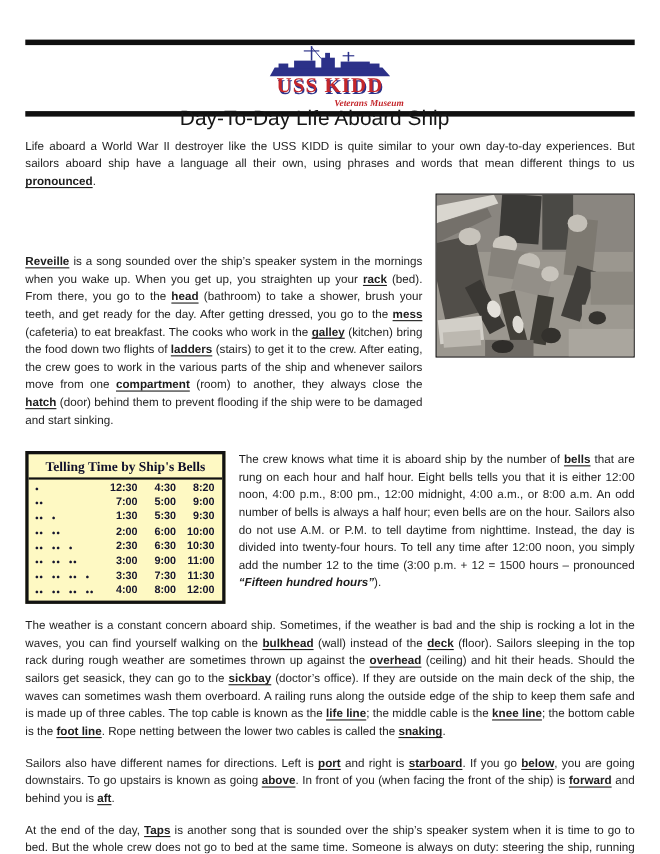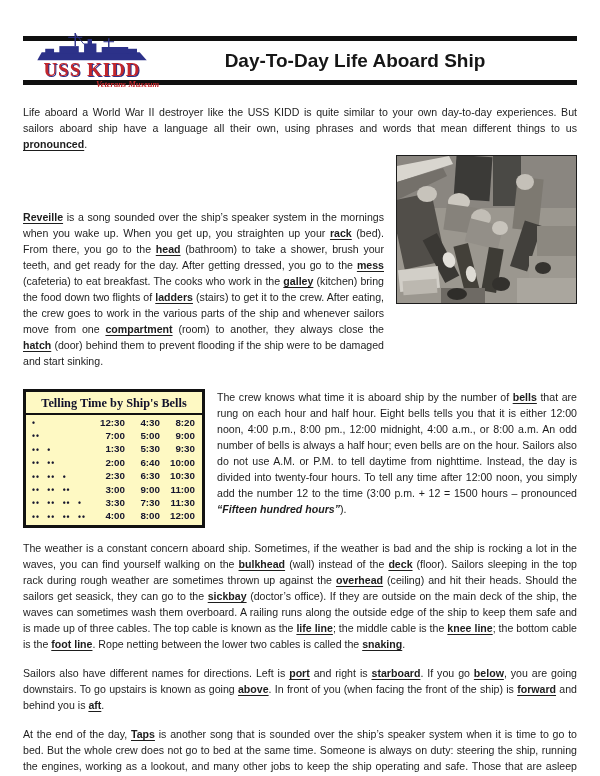--- a/index.html
+++ b/index.html
@@ -3,32 +3,32 @@
 <meta charset="utf-8">
 <style>
   html,body{margin:0;padding:0;}
   body{
     width:600px;height:776px;overflow:hidden;background:#ffffff;
     font-family:"Liberation Sans",sans-serif;color:#1d1d1d;
     -webkit-font-smoothing:antialiased;
   }
   .page{padding:36px 23px 0 23px;}
   .hbar{height:5px;background:#101010;}
-  .header-content{height:39px;display:flex;align-items:center;}
+  .header-content{height:60px;display:flex;align-items:center;flex-direction:column;}
   .logo{width:138px;display:flex;flex-direction:column;align-items:center;line-height:1;}
   .logo svg{display:block;}
   .logo-title{
     font-family:"Liberation Serif",serif;font-weight:bold;font-size:19px;
     letter-spacing:1px;color:#c4272c;text-shadow:1px 1px 0 #2c3189;margin-top:-2px;
   }
   .logo-sub{
     font-family:"Liberation Serif",serif;font-style:italic;font-weight:bold;
     font-size:8.5px;color:#c4272c;margin-top:1px;align-self:flex-end;margin-right:2px;
   }
-  .doc-title{flex:1;text-align:center;font-size:19px;font-weight:bold;color:#161616;padding-right:28px;}
+  .doc-title{flex:1;text-align:center;font-size:19px;font-weight:normal;color:#161616;padding-right:28px;}
   .body-text{font-size:10.6px;line-height:16px;text-align:justify;}
   .para{margin:0 0 9px 0;}
   .intro{margin-top:19px;}
   .b{font-weight:bold;}
   .u{text-decoration:underline;text-decoration-thickness:1px;text-underline-offset:1.5px;}
   .i{font-style:italic;}
   .row-a{display:flex;gap:12px;margin-bottom:11px;}
   .row-a .text-col{width:361px;margin-top:48px;}
   .photo-frame{
     width:179px;height:147px;border:1.5px solid #1c1c1c;margin-top:-6px;
@@ -150,21 +150,21 @@
             </div>
             <div class="bt-row">
               <span class="bt-bells">•• •</span>
               <span class="bt-time">1:30</span>
               <span class="bt-time">5:30</span>
               <span class="bt-time">9:30</span>
             </div>
             <div class="bt-row">
               <span class="bt-bells">•• ••</span>
               <span class="bt-time">2:00</span>
-              <span class="bt-time">6:40</span>
+              <span class="bt-time">6:00</span>
               <span class="bt-time">10:00</span>
             </div>
             <div class="bt-row">
               <span class="bt-bells">•• •• •</span>
               <span class="bt-time">2:30</span>
               <span class="bt-time">6:30</span>
               <span class="bt-time">10:30</span>
             </div>
             <div class="bt-row">
               <span class="bt-bells">•• •• ••</span>

